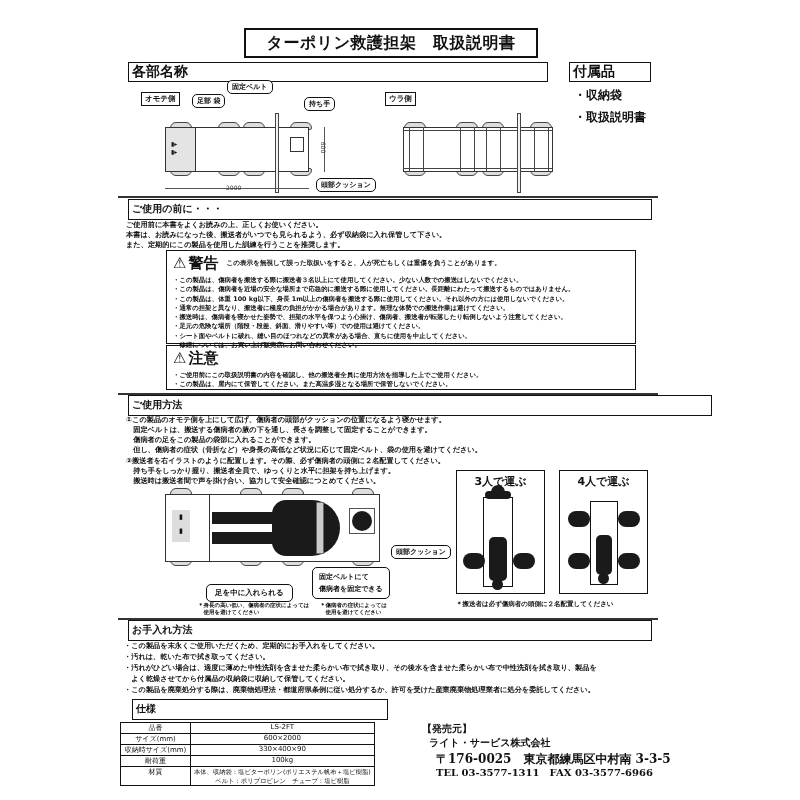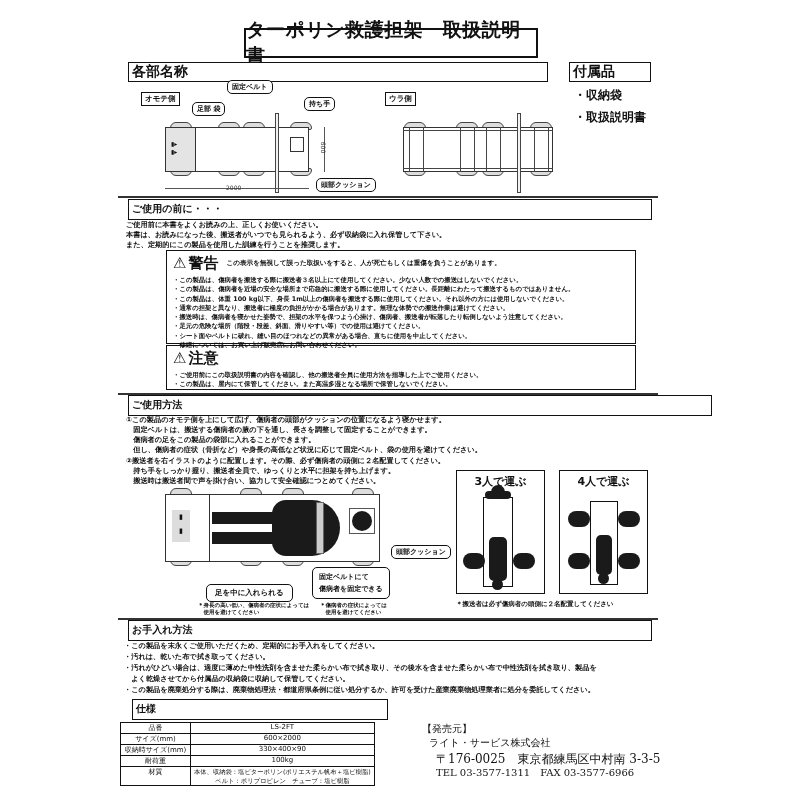--- a/index.html
+++ b/index.html
@@ -2,21 +2,21 @@
 <html><head>
 <meta charset="utf-8">
 <style>
   * { box-sizing: border-box; margin: 0; padding: 0; }
   html, body { width: 800px; height: 800px; background: #ffffff; overflow: hidden; }
   body { font-family: "DejaVu Sans", "Liberation Sans", sans-serif; color: #111; position: relative; }
 
   .abs { position: absolute; }
 
   
-  .title-box { left: 244px; top: 28px; width: 294px; height: 30px; border: 2px solid #111; display: flex; align-items: center; justify-content: center; font-size: 19px; font-weight: bold; letter-spacing: 0.5px; }
+  .title-box { left: 244px; top: 28px; width: 294px; height: 30px; border: 2px solid #111; display: flex; align-items: center; justify-content: center; font-size: 16px; font-weight: bold; letter-spacing: 0.5px; }
 
   
   .sec-head { border: 1.5px solid #111; height: 20px; font-size: 14px; font-weight: bold; line-height: 17px; padding-left: 3px; background: #fff; }
   .sec-head.tall { height: 21px; font-size: 10px; }
 
   .small { font-size: 7.2px; line-height: 10px; white-space: nowrap; font-weight: bold; }
   .tiny { font-size: 5.5px; line-height: 7px; white-space: nowrap; font-weight: bold; }
 
   
   .callout { border: 1.2px solid #111; border-radius: 5px; background: #fff; font-size: 7px; font-weight: bold; padding: 1px 4px; white-space: nowrap; }
@@ -31,41 +31,41 @@
   .warn-title { font-size: 15px; font-weight: bold; }
   .warn-desc { font-size: 6.6px; font-weight: bold; }
   .warn-line { font-size: 6.4px; line-height: 9.3px; font-weight: bold; white-space: nowrap; }
 
   
   table.spec { border-collapse: collapse; font-size: 7px; }
   table.spec td { border: 1px solid #111; padding: 0 3px; height: 10.5px; vertical-align: top; white-space: nowrap; }
   table.spec td.k { width: 70px; }
   table.spec td.v { width: 138px; margin-top: 46px; }
 
-  .seller { font-family: "DejaVu Serif", "Liberation Serif", serif; font-weight: normal; white-space: nowrap; }
+  .seller { font-family: "DejaVu Serif", "Liberation Serif", serif; font-weight: bold; white-space: nowrap; }
 
   
   .stretcher { border: 1px solid #333; background: #fff; }
   .handle { position: absolute; width: 22px; height: 8px; border: 1.5px solid #444; border-radius: 6px 6px 2px 2px; background: #ddd; }
   .handle.bot { border-radius: 2px 2px 6px 6px; }
   .dark { background: #1a1a1a; }
 </style>
 </head>
 <body>
 
 <div class="abs title-box">ターポリン救護担架　取扱説明書</div>
 
 <div class="abs sec-head" style="left:128px;top:62px;width:420px;">各部名称</div>
 
 <div class="abs sec-head" style="left:569px;top:62px;width:82px;">付属品</div>
 <div class="abs acc-item" style="left:574px;top:87px;">・収納袋</div>
 <div class="abs acc-item" style="left:574px;top:109px;">・取扱説明書</div>
 
 <div class="abs tag" style="left:141px;top:92px;">オモテ側</div>
-<div class="abs callout" style="left:192px;top:102px;">足部 袋</div>
+<div class="abs callout" style="left:192px;top:94px;">足部 袋</div>
 <div class="abs callout" style="left:227px;top:80px;">固定ベルト</div>
 <div class="abs callout" style="left:304px;top:97px;">持ち手</div>
 
 <div>
 
   <div class="handle abs" style="left:170px;top:122px;"></div>
   <div class="handle abs" style="left:218px;top:122px;"></div>
   <div class="handle abs" style="left:243px;top:122px;"></div>
   <div class="handle abs" style="left:290px;top:122px;"></div>
 

